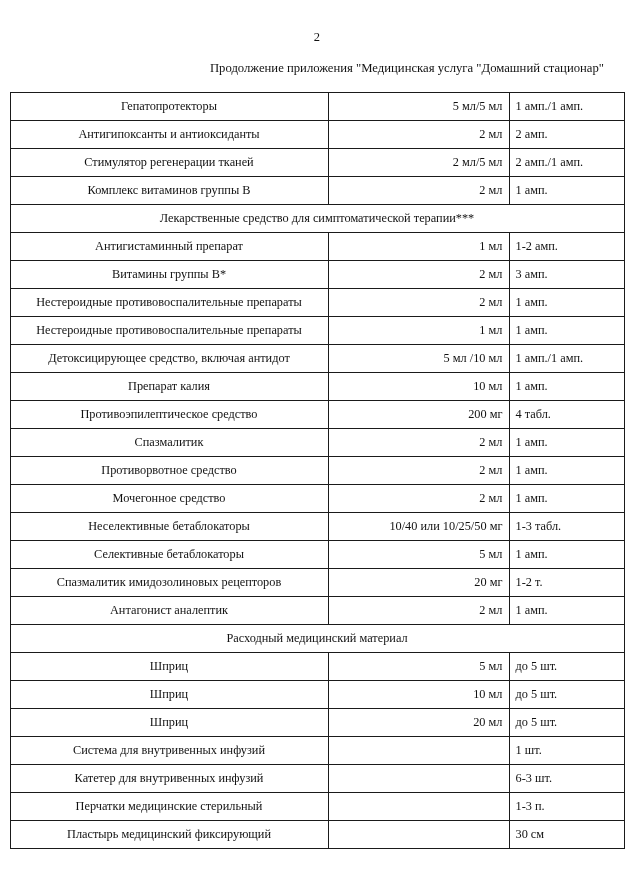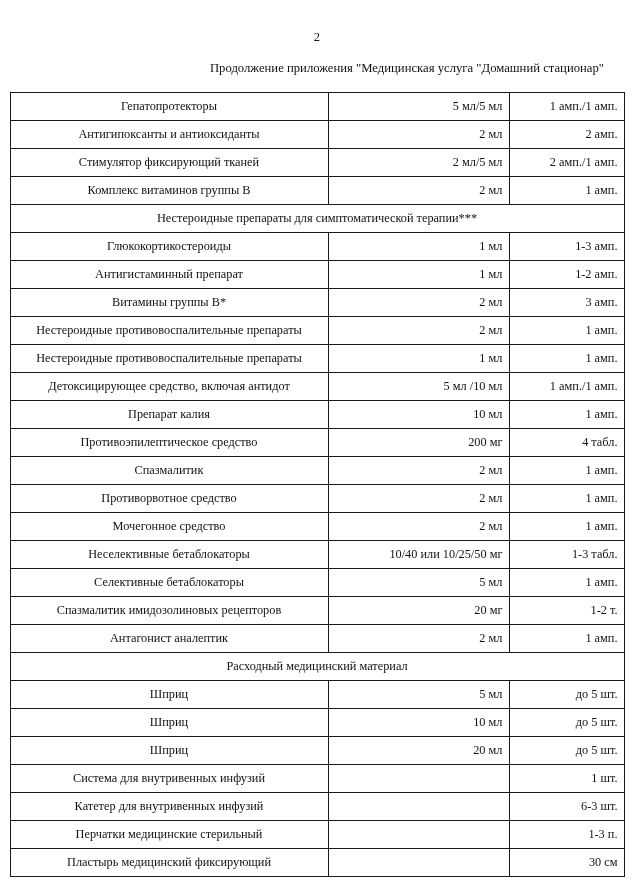--- a/index.html
+++ b/index.html
@@ -52,21 +52,21 @@
   td.c-name {
     width: 305px;
     text-align: center;
   }
   td.c-dose {
     width: 168px;
     text-align: right;
   }
   td.c-qty {
     width: 102px;
-    text-align: right;
+    text-align: left;
   }
   td.c-section {
     text-align: center;
     font-size: 12.3px;
     padding-top: 3px;
     padding-bottom: 4px;
   }
 </style>
 </head>
 <body>
@@ -83,36 +83,31 @@
           <td class="c-name">Гепатопротекторы</td>
           <td class="c-dose">5 мл/5 мл</td>
           <td class="c-qty">1 амп./1 амп.</td>
         </tr>
         <tr>
           <td class="c-name">Антигипоксанты и антиоксиданты</td>
           <td class="c-dose">2 мл</td>
           <td class="c-qty">2 амп.</td>
         </tr>
         <tr>
-          <td class="c-name">Стимулятор фиксирующий тканей</td>
+          <td class="c-name">Стимулятор регенерации тканей</td>
           <td class="c-dose">2 мл/5 мл</td>
           <td class="c-qty">2 амп./1 амп.</td>
         </tr>
         <tr>
           <td class="c-name">Комплекс витаминов группы В</td>
           <td class="c-dose">2 мл</td>
           <td class="c-qty">1 амп.</td>
         </tr>
         <tr>
-          <td class="c-section" colspan="3">Нестероидные препараты для симптоматической терапии***</td>
-        </tr>
-        <tr>
-          <td class="c-name">Глюкокортикостероиды</td>
-          <td class="c-dose">1 мл</td>
-          <td class="c-qty">1-3 амп.</td>
+          <td class="c-section" colspan="3">Лекарственные средство для симптоматической терапии***</td>
         </tr>
         <tr>
           <td class="c-name">Антигистаминный препарат</td>
           <td class="c-dose">1 мл</td>
           <td class="c-qty">1-2 амп.</td>
         </tr>
         <tr>
           <td class="c-name">Витамины группы В*</td>
           <td class="c-dose">2 мл</td>
           <td class="c-qty">3 амп.</td>

